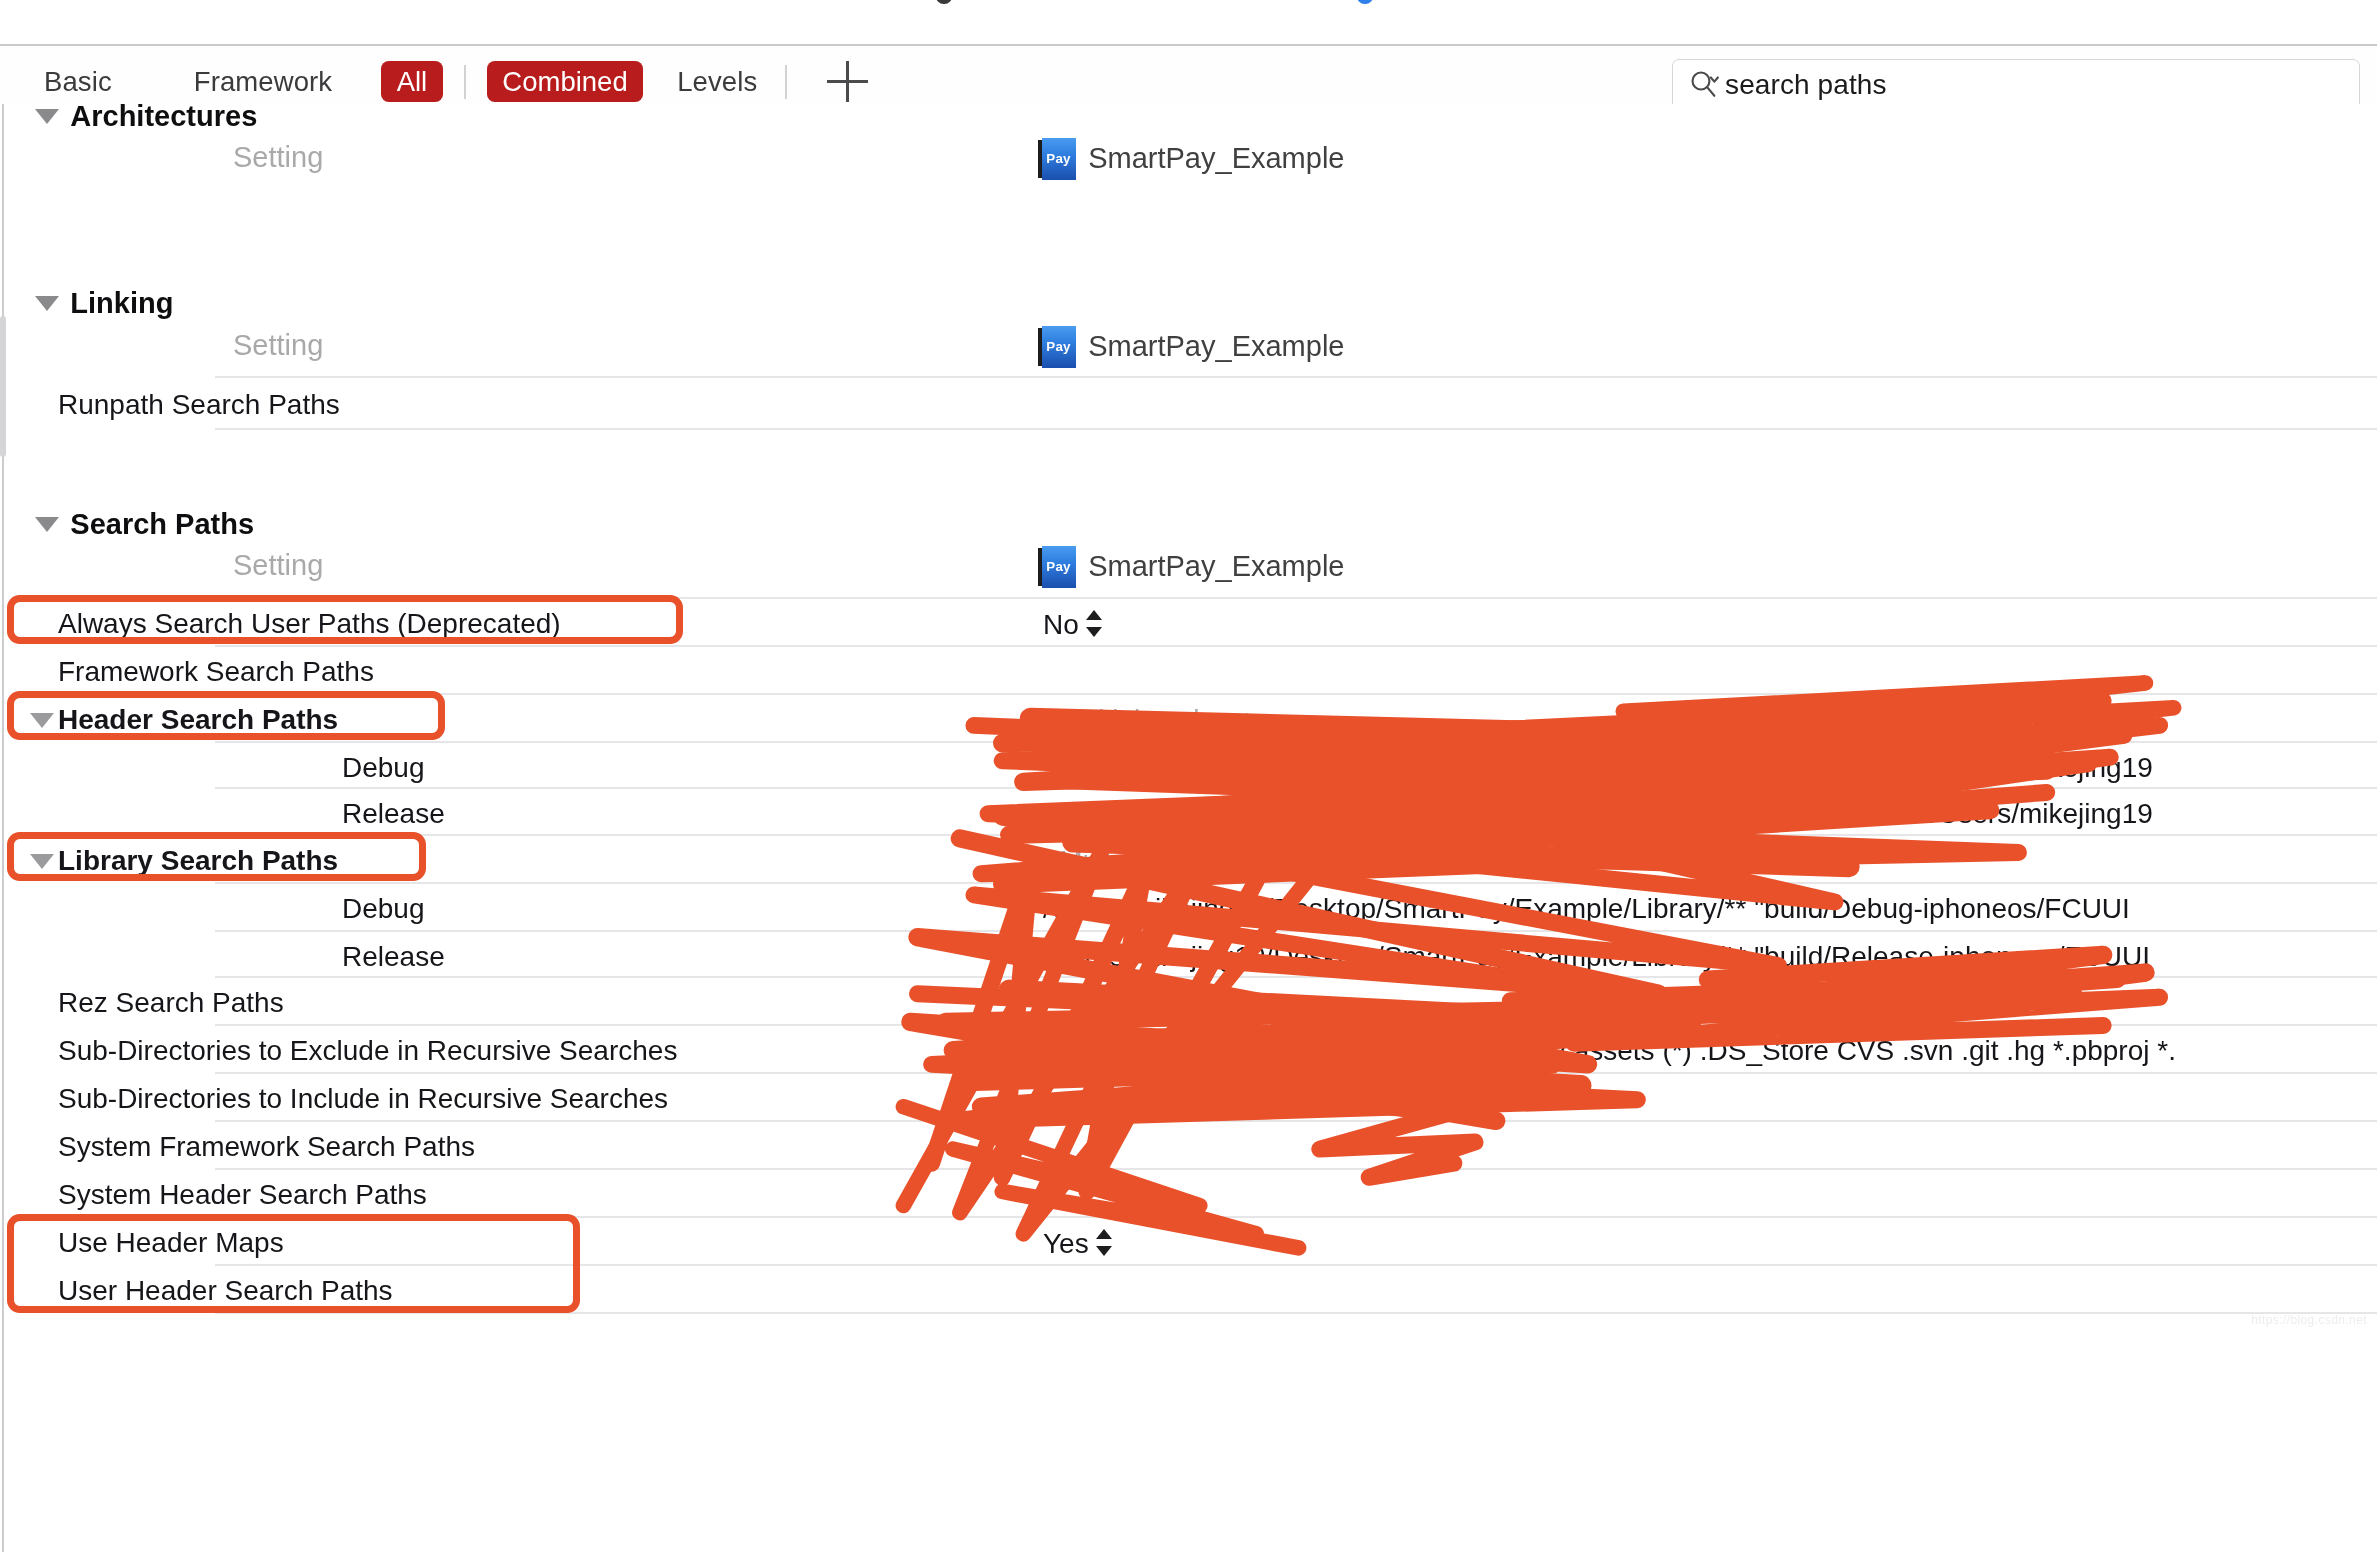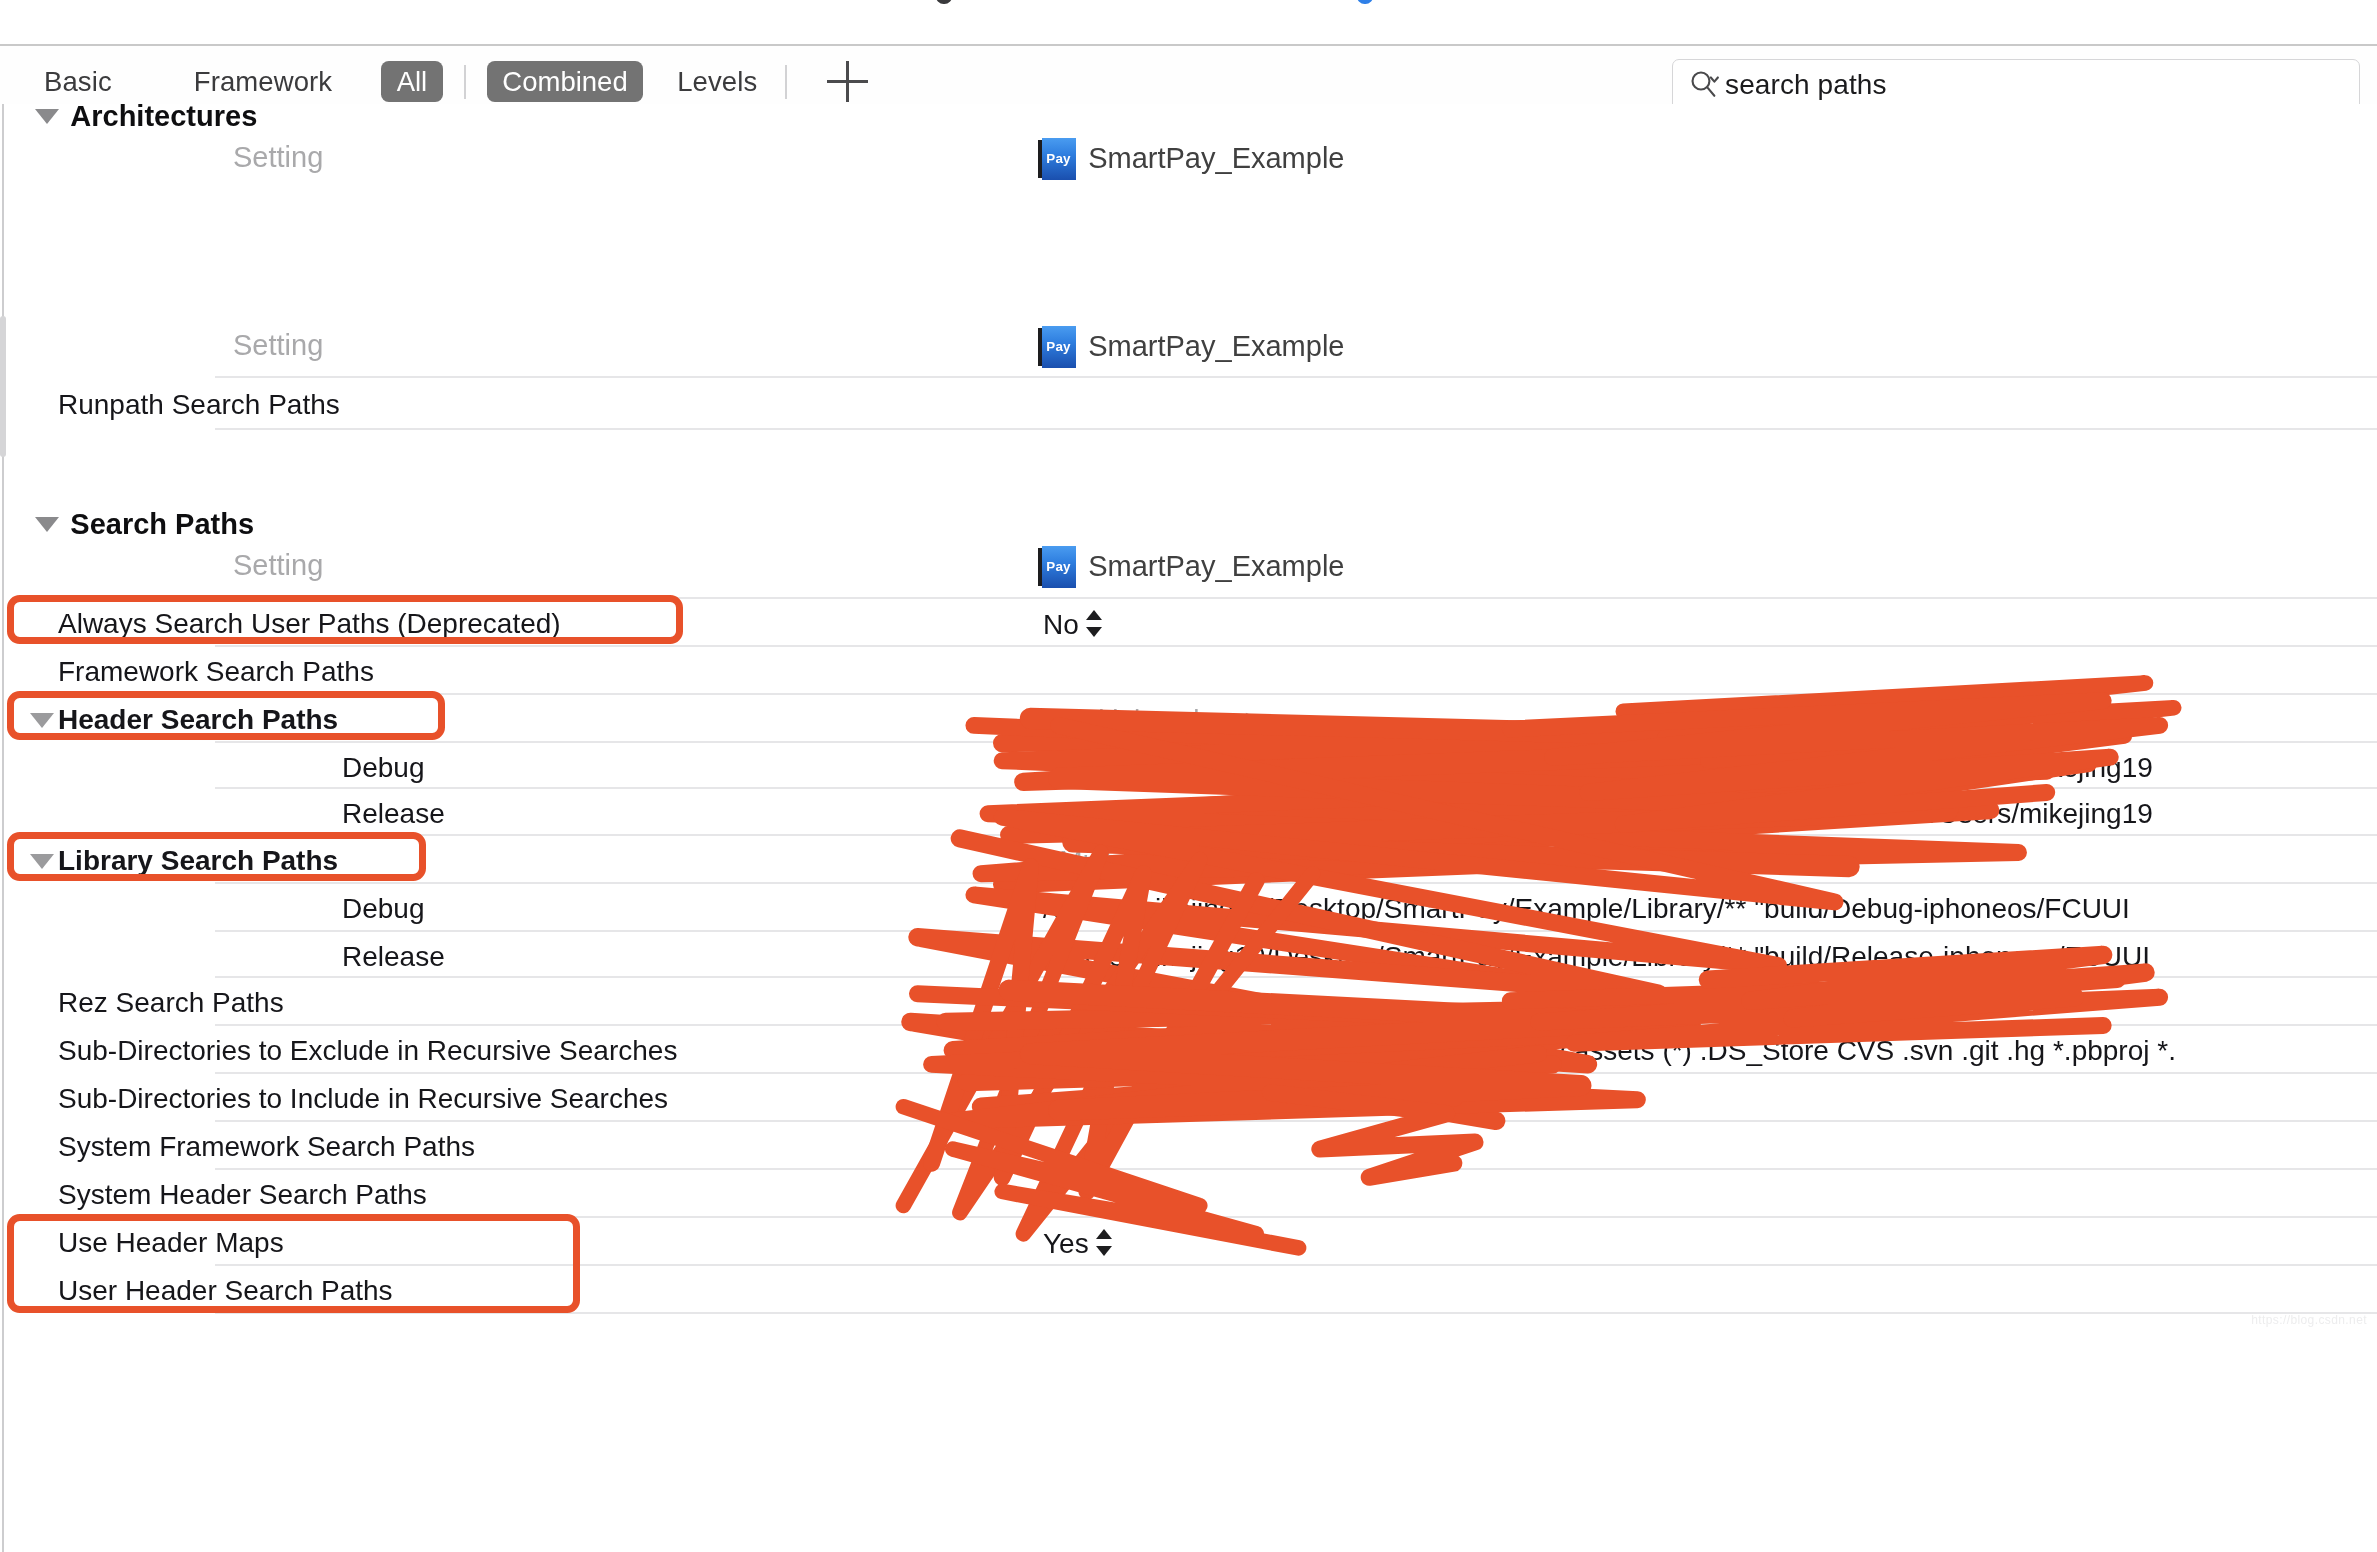--- a/index.html
+++ b/index.html
@@ -30,21 +30,21 @@
     border-bottom:2.1px solid #c9c9c9;
     display:flex; align-items:center;
   }
   .tb-item {
     font-size:27.5px; color:#3b3b3d; padding:0 7px; white-space:nowrap;
     letter-spacing:0.1px;
   }
   .tb-item.first { margin-left:37px; }
   .tb-item.spaced { margin-left:68px; }
   .tb-pill {
-    background:#737373; color:#ffffff; border-radius:7.8px;
+    background:#b91c1c; color:#ffffff; border-radius:7.8px;
     padding:6.4px 15.5px; font-size:27.5px; white-space:nowrap; line-height:1;
   }
   .tb-sep {
     width:2.1px; height:34px; background:#d2d2d4; margin:0 21px; flex:none;
   }
   .tb-plus {
     position:relative; width:41px; height:41px; margin-left:18.4px; flex:none;
   }
   .tb-plus::before, .tb-plus::after {
     content:""; position:absolute; background:#4b4b4d;
@@ -208,20 +208,24 @@
   <div class="hdr-row" style="top:31px;">
     <span class="hdr-setting">Setting</span>
     <span class="hdr-target">
       <span class="hdr-bar"></span>
       <span class="app-badge">Pay</span>
       <span class="hdr-target-name">SmartPay_Example</span>
     </span>
   </div>
 
 
+  <div class="grp-header" style="top:176px;">
+    <span class="grp-caret"></span>
+    <span class="grp-title">Linking</span>
+  </div>
 
   <div class="hdr-row" style="top:219px;">
     <span class="hdr-setting">Setting</span>
     <span class="hdr-target">
       <span class="hdr-bar"></span>
       <span class="app-badge">Pay</span>
       <span class="hdr-target-name">SmartPay_Example</span>
     </span>
   </div>
 

